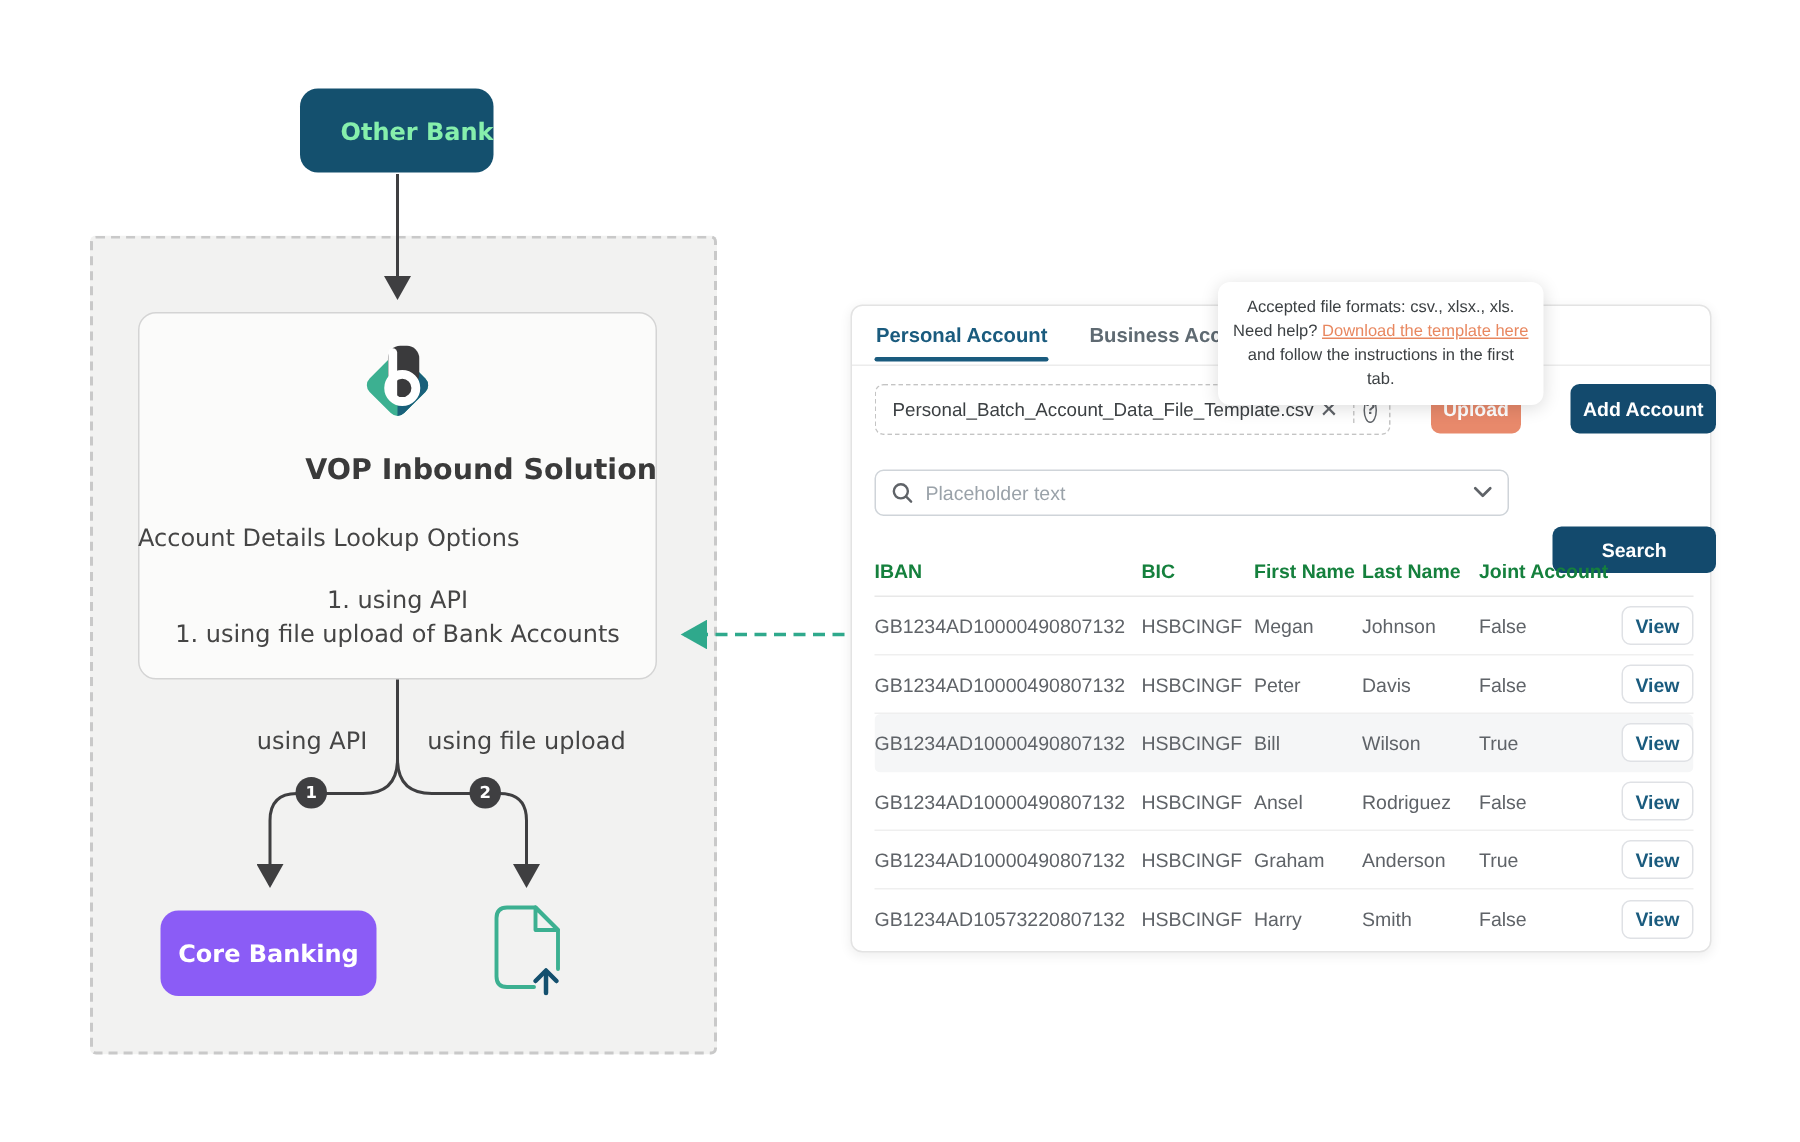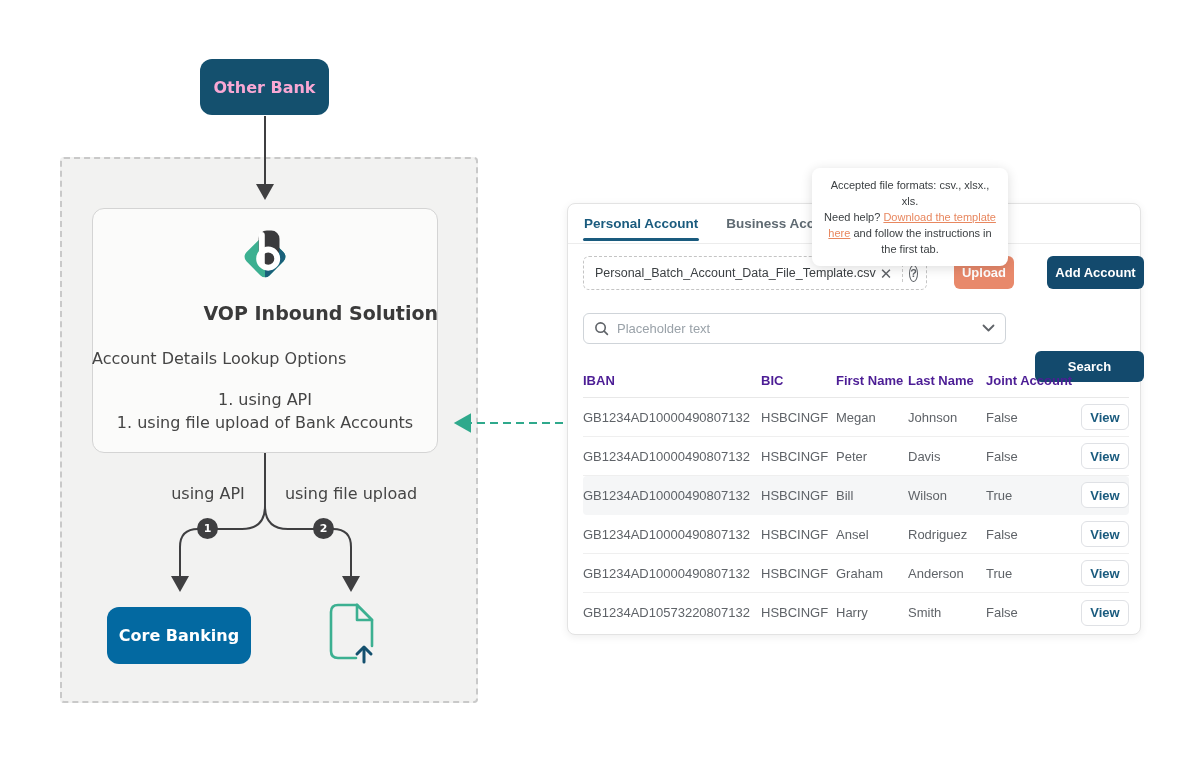--- a/index.html
+++ b/index.html
@@ -4,41 +4,41 @@
 <style>
   * { margin:0; padding:0; box-sizing:border-box; }
   body { font-family:"Liberation Sans", sans-serif; background:#fff; }
   .canvas { position:relative; width:1200px; height:761px; background:#fff; overflow:hidden; }
 
   
   .diagram-font { font-family:"DejaVu Sans", sans-serif; }
   .dashed-container { position:absolute; left:60px; top:157px; width:418px; height:546px;
     background:#F2F2F1; border:2px dashed #C9C9C9; border-radius:4px; }
   .other-bank { position:absolute; left:200px; top:59px; width:129px; height:56px;
-    background:#14506E; border-radius:12px; color:#f9a8d4; font-size:16px; font-weight:600;
-    display:flex; align-items:center; justify-content:center; }
+    background:#14506E; border-radius:12px; color:#86efac; font-size:16px; font-weight:600;
+    display:flex; align-items:center; justify-content:flex-end; }
   .inner-box { position:absolute; left:92px; top:208px; width:346px; height:245px;
     background:#FBFBFA; border:1px solid #D4D4D4; border-radius:12px; text-align:center; }
   .logo-wrap { position:absolute; left:236px; top:226px; width:58px; height:58px; }
   .vop-title { position:absolute; left:92px; top:302px; width:346px; text-align:right;
     font-size:19px; font-weight:700; color:#3A3A3A; }
   .vop-subtitle { position:absolute; left:92px; top:349px; width:346px; 
     font-size:16px; color:#454545; }
   .vop-options { position:absolute; left:92px; top:388px; width:346px; text-align:center;
     font-size:16px; color:#454545; line-height:23px; }
   .branch-label { position:absolute; font-size:16px; color:#454545; text-align:center; }
   .branch-label.left { left:158px; top:484px; width:100px; }
   .branch-label.right { left:276px; top:484px; width:150px; }
   .num-badge { position:absolute; width:21px; height:21px; border-radius:50%;
     background:#3F3F41; color:#fff; font-size:11px; font-weight:700;
     display:flex; align-items:center; justify-content:center; }
   .num-badge.one { left:197px; top:518px; }
   .num-badge.two { left:313px; top:518px; }
   .core-banking { position:absolute; left:107px; top:607px; width:144px; height:57px;
-    background:#0369a1; border-radius:12px; color:#fff; font-size:16px; font-weight:600;
+    background:#8b5cf6; border-radius:12px; color:#fff; font-size:16px; font-weight:600;
     display:flex; align-items:center; justify-content:center; }
   .file-icon-wrap { position:absolute; left:326px; top:601px; width:52px; height:64px; }
   .connector-svg { position:absolute; left:0; top:0; width:1200px; height:761px; pointer-events:none; }
 
   
   .panel { position:absolute; left:567px; top:203px; width:574px; height:432px;
     background:#fff; border:1px solid #E3E3E3; border-radius:8px;
     box-shadow:0 2px 8px rgba(0,0,0,0.07); }
   .tab-row { position:absolute; left:0; top:0; width:100%; height:40px;
     border-bottom:1px solid #ECECEC; display:flex; align-items:center; padding-left:15px; }
@@ -67,32 +67,32 @@
     border:1px solid #CFD4D9; border-radius:6px; display:flex; align-items:center;
     padding:0 10px; background:#fff; }
   .search-input input { border:none; outline:none; flex:1; font-size:13px; color:#0f172a;
     font-family:"Liberation Sans", sans-serif; background:transparent; margin-left:8px; }
   .search-input input::placeholder { color:#9AA2A9; }
   .btn-search { position:absolute; left:452px; top:0; width:109px; height:31px; background:#134A6D;margin-top:38px; }
 
   .table-area { position:absolute; left:0; top:160px; width:574px; }
   .thead, .trow { display:grid; grid-template-columns:178px 75px 72px 78px 95px 1fr;
     align-items:center; margin:0 13px 0 15px; }
-  .thead { height:34px; font-size:13px; font-weight:700; color:#4c1d95;
+  .thead { height:34px; font-size:13px; font-weight:700; color:#15803d;
     border-bottom:1px solid #E8E8E8; }
   .trow { height:39px; font-size:13px; color:#5F6368; border-bottom:1px solid #EFEFEF; }
   .trow:last-child { border-bottom:none; }
   .trow.hl { background:#F5F6F7; border-radius:4px; border-bottom-color:transparent; }
   .cell-action { display:flex; justify-content:flex-end; }
   .view-btn { width:48px; height:26px; background:#fff; border:1px solid #DFE1E5;
     border-radius:6px; color:#1A5B7E; font-size:13px; font-weight:600; cursor:pointer;
     font-family:"Liberation Sans", sans-serif; }
 
   
-  .tooltip { position:absolute; left:812px; top:168px; width:196px; background:#fff;
+  .tooltip { position:absolute; left:812px; top:188px; width:217px; background:#fff;
     border-radius:8px; box-shadow:0 2px 12px rgba(0,0,0,0.14); padding:9px 10px;
     font-size:11px; line-height:16px; color:#3C4043; text-align:center; z-index:5; }
   .tooltip a { color:#E8875F; text-decoration:underline; cursor:pointer; }
 </style>
 </head>
 <body>
 
 <div class="canvas">
 
   <div class="dashed-container"></div>

